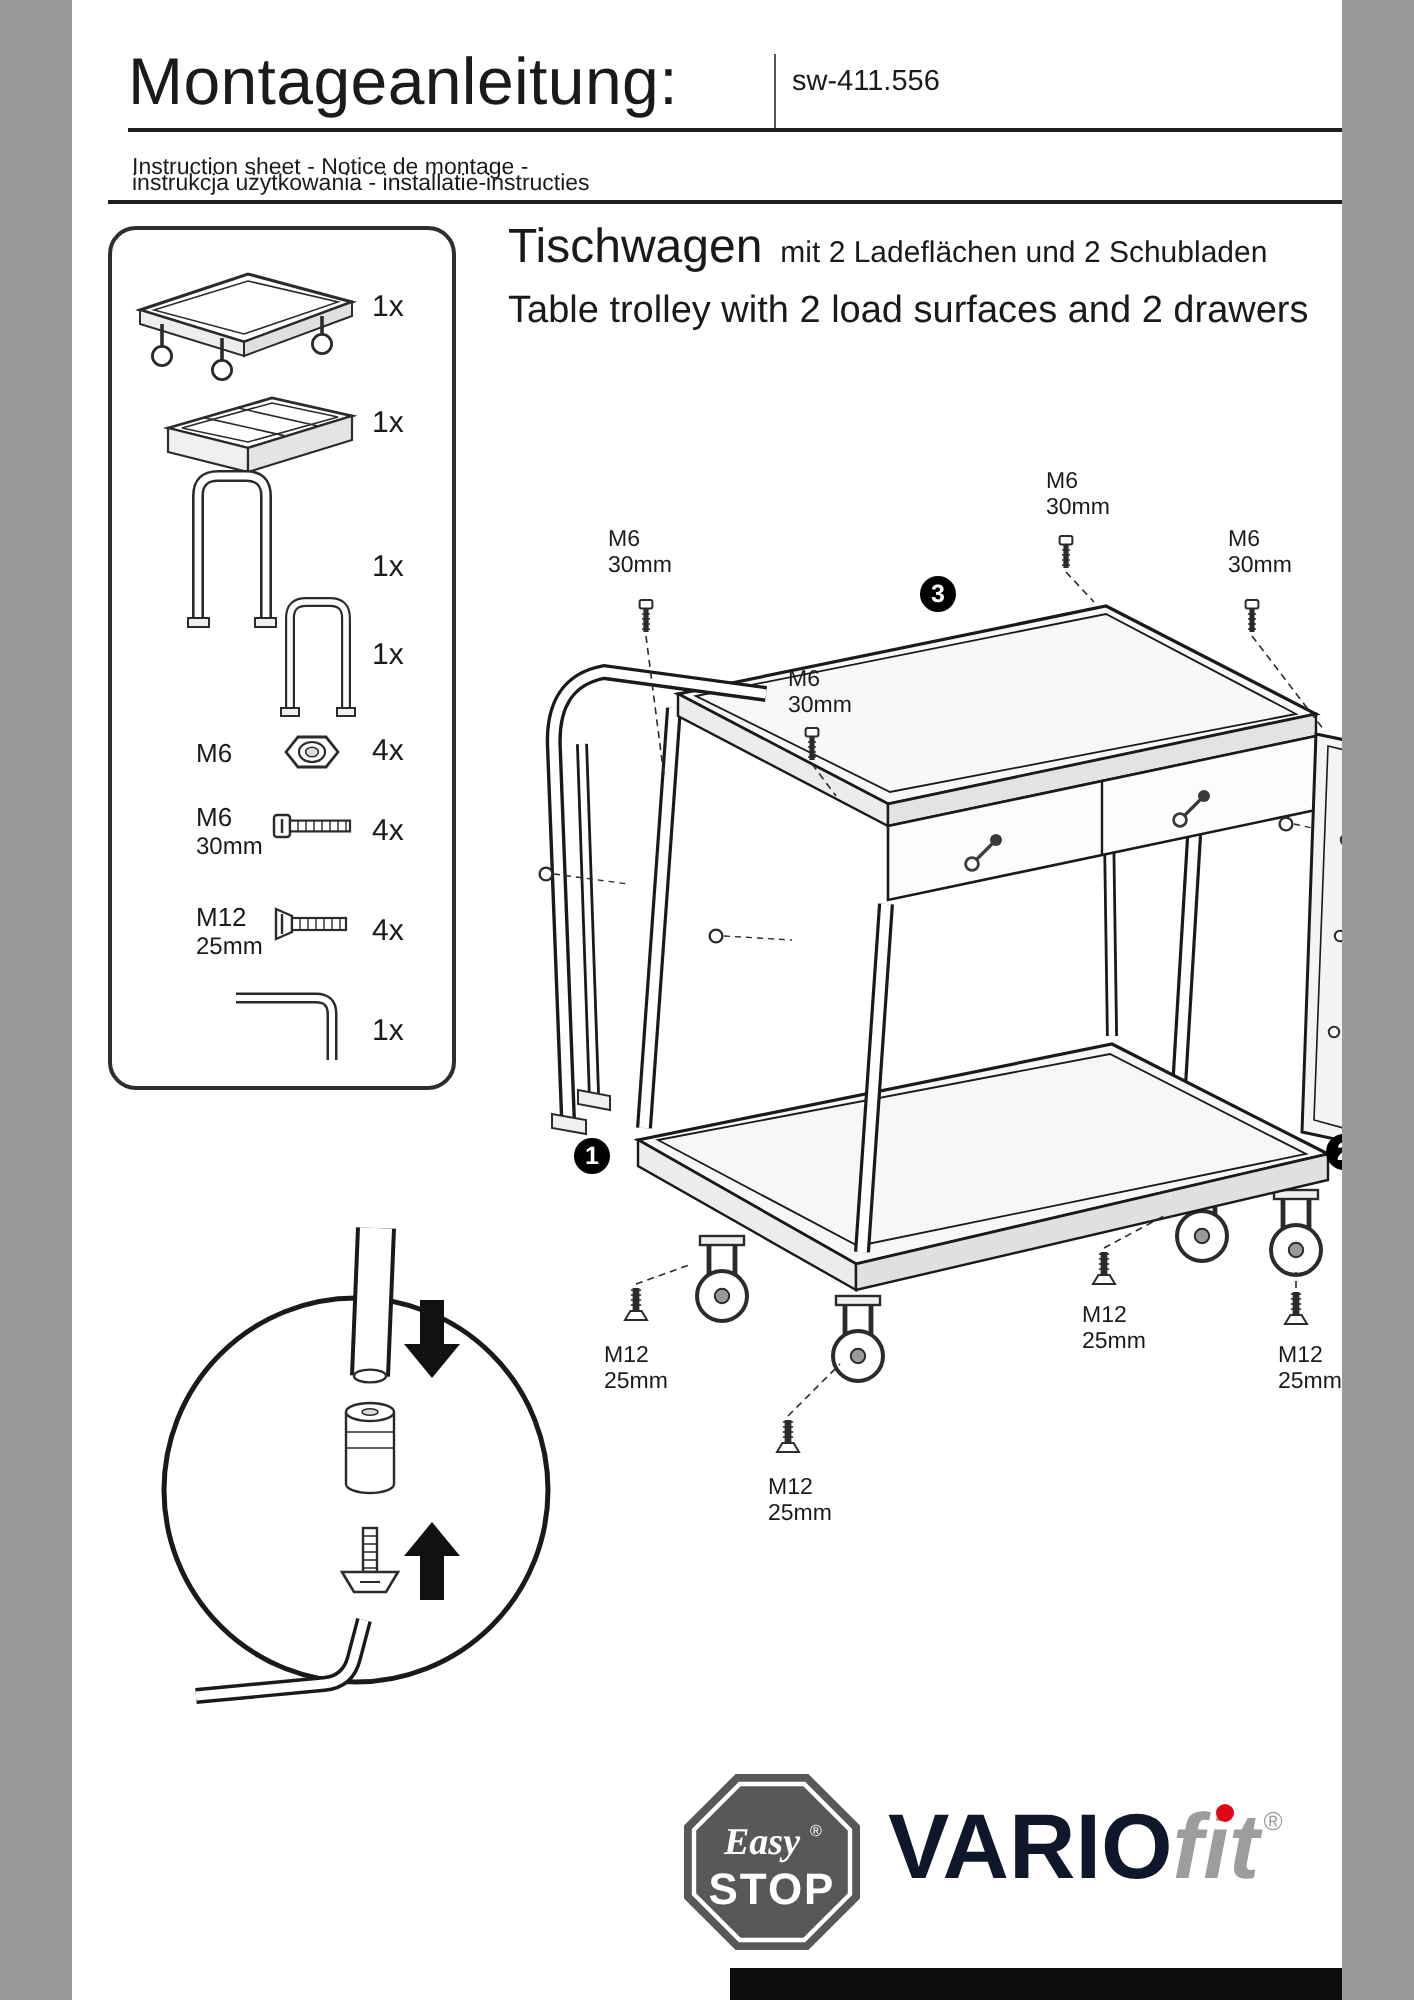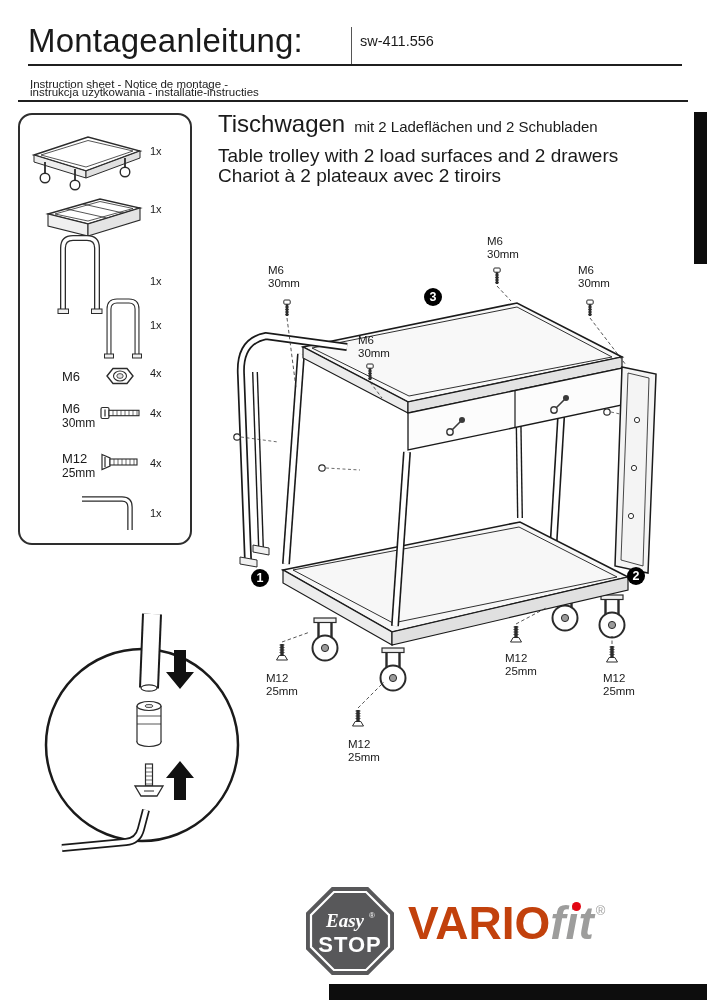--- a/index.html
+++ b/index.html
@@ -1,35 +1,35 @@
 <!DOCTYPE html>
 <html><head>
 <meta charset="utf-8">
 <style>
   html,body{margin:0;padding:0;background:#9a9a9a;}
-  .page{position:relative;width:707px;height:1000px;background:#fff;
+  .page{position:relative;width:635px;height:1000px;background:#fff;
         font-family:"Liberation Sans",sans-serif;color:#1a1a1a;overflow:hidden;margin:0 auto;text-decoration:underline;}
   .abs{position:absolute;}
   .h1{font-size:33px;font-weight:400;letter-spacing:.2px;}
   .sku{font-size:14.5px;}
   .vline{width:1px;background:#555;}
   .rule{background:#1f1f1f;}
   .sub{font-size:11.5px;}
   .parts-box{border:2px solid #2e2e2e;border-radius:14px;background:#fff;}
-  .qty{font-size:11px;}
+  .qty{font-size:15px;}
   .plabel{font-size:13px;line-height:15px;}
   .psize{font-size:12px;}
   .title-name{font-size:24px;font-weight:400;}
   .title-variant{font-size:15px;margin-left:9px;}
   .tline{font-size:19px;line-height:20px;white-space:nowrap;}
   .dlabel{font-size:11.5px;line-height:13px;}
   .badge{width:18px;height:18px;border-radius:50%;background:#000;color:#fff;
          font-size:12.5px;font-weight:bold;display:flex;align-items:center;justify-content:center;}
   .edge-bar{background:#0d0d0d;}
-  .vario{font-size:46px;font-weight:bold;color:#c2410c;margin-top:15px;}
+  .vario{font-size:46px;font-weight:bold;color:#0f172a;margin-top:15px;}
   .fit-wrap{position:relative;display:inline-block;}
   .fit{font-size:46px;font-weight:bold;font-style:italic;color:#9d9d9c;}
   .fit-dot{position:absolute;left:22px;top:6px;width:9px;height:9px;border-radius:50%;background:#e30613;}
   .vf-reg{font-size:13px;color:#9d9d9c;position:relative;top:-24px;margin-left:2px;}
 </style>
 </head>
 <body>
 
 <div class="page">
 
@@ -38,21 +38,20 @@
   <div class="abs sku" style="left:360px;top:33px">sw-411.556</div>
   <div class="abs rule" style="left:28px;top:64px;width:654px;height:2px"></div>
   <div class="abs sub" style="left:30px;top:78px">Instruction sheet - Notice de montage  -</div>
   <div class="abs sub" style="left:30px;top:86px">instrukcja użytkowania - installatie-instructies</div>
   <div class="abs rule" style="left:18px;top:100px;width:670px;height:1.5px"></div>
 
   <div class="abs" style="left:218px;top:110px">
     <span class="title-name">Tischwagen</span><span class="title-variant">mit 2 Ladeflächen und 2 Schubladen</span>
   </div>
   <div class="abs tline" style="left:218px;top:146px">Table trolley with 2 load surfaces and 2 drawers</div>
-  <div class="abs tline" style="left:218px;top:166px">Chariot à 2 plateaux avec 2 tiroirs</div>
 
   <div class="abs parts-box" style="left:18px;top:113px;width:170px;height:428px">
 
     <svg class="abs" style="left:8px;top:16px" width="118" height="60" viewBox="0 0 118 60">
       <polygon points="6,24 60,6 112,20 58,40" fill="#fff" stroke="#2b2b2b" stroke-width="1.5"></polygon>
       <polygon points="13,24 60,9.5 105,20 58,36" fill="none" stroke="#2b2b2b" stroke-width="0.8"></polygon>
       <polygon points="6,24 58,40 58,47 6,31" fill="#ededed" stroke="#2b2b2b" stroke-width="1"></polygon>
       <polygon points="58,40 112,20 112,27 58,47" fill="#e0e0e0" stroke="#2b2b2b" stroke-width="1"></polygon>
       <path d="M17,31 V43 M47,38 V50 M97,27 V37" stroke="#2b2b2b" stroke-width="1.8" fill="none"></path>
       <circle cx="17" cy="47" r="4.8" fill="#fff" stroke="#2b2b2b" stroke-width="1.4"></circle>

